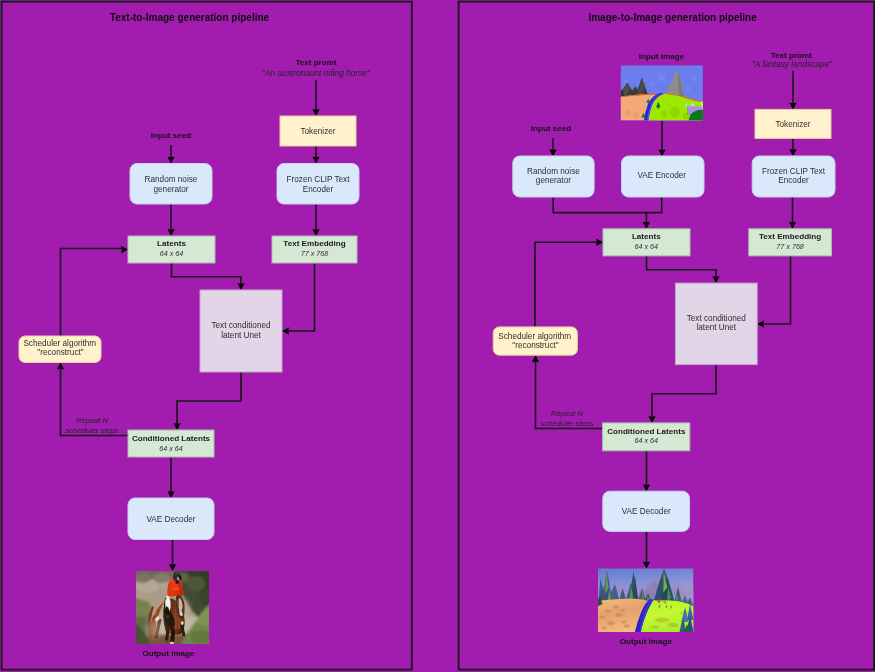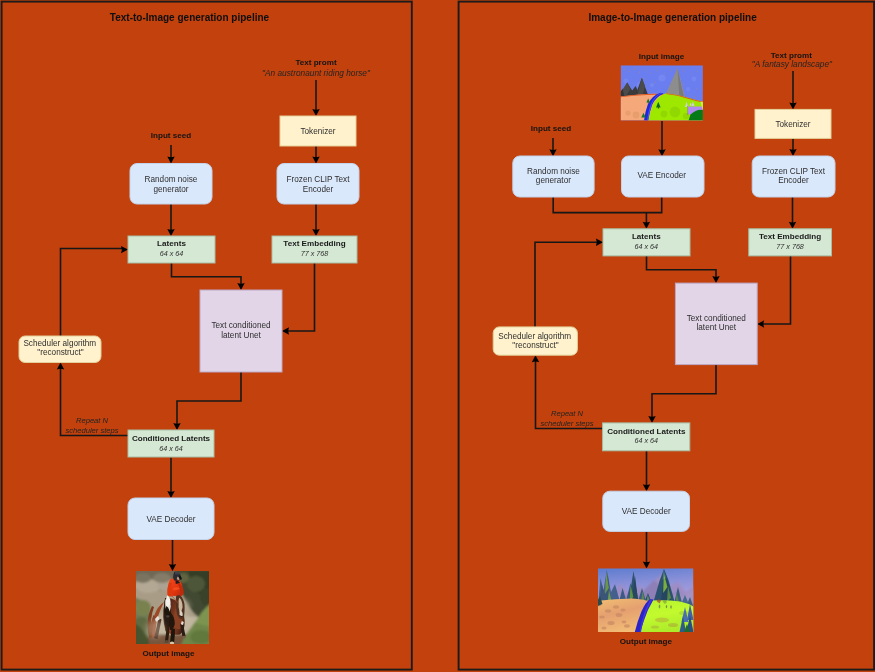--- a/index.html
+++ b/index.html
@@ -1,19 +1,19 @@
 <!DOCTYPE html>
 <html><head>
 <meta charset="utf-8">
 <title>Diffusion generation pipelines</title>
 <style>
   html,body{margin:0;padding:0;background:#ffffff;}
   body{width:875px;height:672px;overflow:hidden;
        font-family:"Liberation Sans",sans-serif;}
-  #stage{position:relative;width:875px;height:672px;background:#c2410c;}
+  #stage{position:relative;width:875px;height:672px;background:#a21caf;}
   svg#diagram{position:absolute;left:0;top:0;display:block;}
 
   .frame{fill:none;stroke:#1b1b1b;stroke-width:1.9;}
   .edge{fill:none;stroke:#171717;stroke-width:1.6;stroke-linecap:butt;}
   .head{fill:#000;stroke:none;}
 
   text{fill:#333;}
   .t-title{font-size:10px;font-weight:bold;fill:#0f0f0f;}
   .t-cap  {font-size:8.1px;font-weight:bold;fill:#141414;}
   .t-ital {font-size:8.3px;font-style:italic;fill:#242424;}

